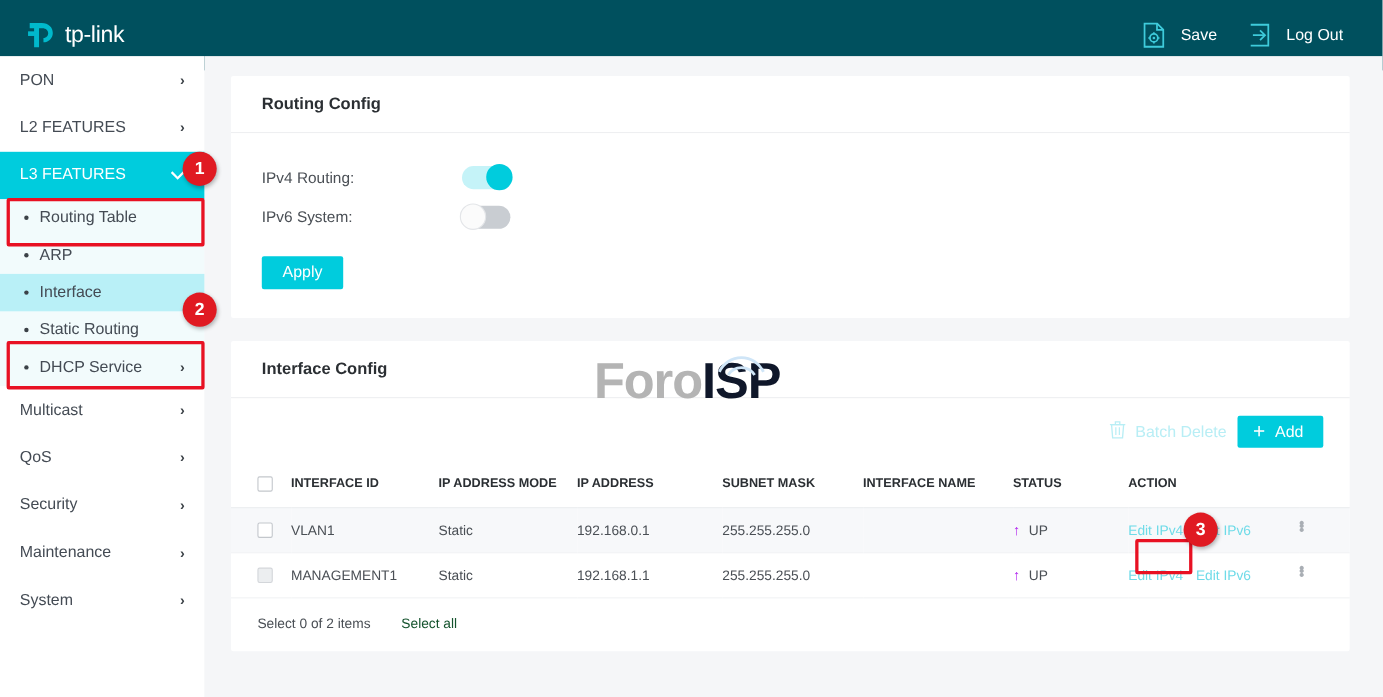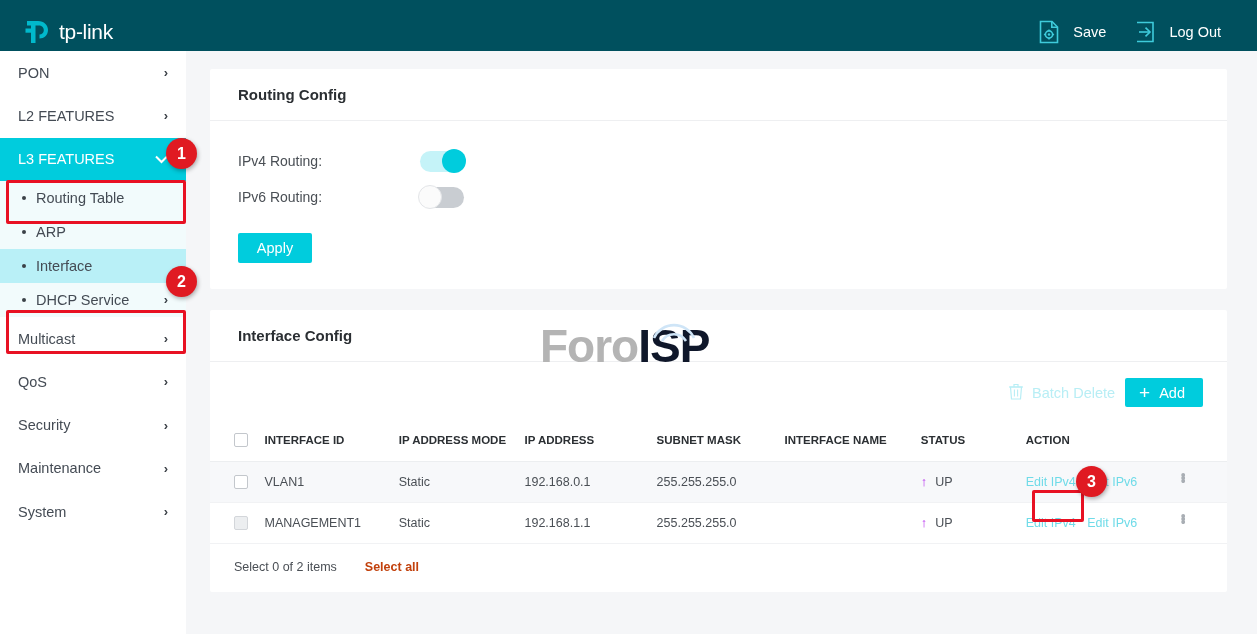--- a/index.html
+++ b/index.html
@@ -150,21 +150,21 @@
   .kebab {
     display: inline-block; line-height: 3px; color: #a9aeb4;
     font-size: 14px; letter-spacing: 0; cursor: pointer; text-align: center;
   }
   .kebab i { display: block; font-style: normal; }
   .footer-sel {
     display: flex; align-items: center; gap: 28px;
     padding: 16px 0 18px 24px;
     font-size: 12.5px; color: #4a4f55;
   }
-  .sel-all { color: #c2410c; cursor: pointer; font-weight: bold; }
+  .sel-all { color: #14532d; cursor: pointer; }
 
   
   .watermark {
     position: absolute; left: 330px; top: 9px;
     pointer-events: none; user-select: none;
     display: flex; align-items: baseline;
     font-size: 46px; font-weight: bold; letter-spacing: -1px;
   }
   .wm-foro { color: #b4b4b4; }
   .wm-isp { color: #0f172a; position: relative; }
@@ -258,20 +258,24 @@
       <div class="sub-item">
         <span class="dot"></span>
         <span>ARP</span>
       </div>
       <div class="sub-item sel">
         <span class="dot"></span>
         <span>Interface</span>
       </div>
       <div class="sub-item">
         <span class="dot"></span>
+        <span>Static Routing</span>
+      </div>
+      <div class="sub-item">
+        <span class="dot"></span>
         <span>DHCP Service</span>
         <span class="chev">›</span>
       </div>
     </div>
 
     <div class="nav-item">
       <span>Multicast</span>
       <span class="chev">›</span>
     </div>
     <div class="nav-item">
@@ -297,21 +301,21 @@
     <div class="card">
       <div class="card-head">Routing Config</div>
       <div class="card-body">
         <div class="form-row">
           <div class="form-label">IPv4 Routing:</div>
           <div class="toggle on">
             <span class="knob"></span>
           </div>
         </div>
         <div class="form-row">
-          <div class="form-label">IPv6 Routing:</div>
+          <div class="form-label">IPv6 System:</div>
           <div class="toggle off">
             <span class="knob"></span>
           </div>
         </div>
         <button class="btn-apply">Apply</button>
       </div>
     </div>
 
     <div class="card card2">
       <div class="card-head">Interface Config</div>

